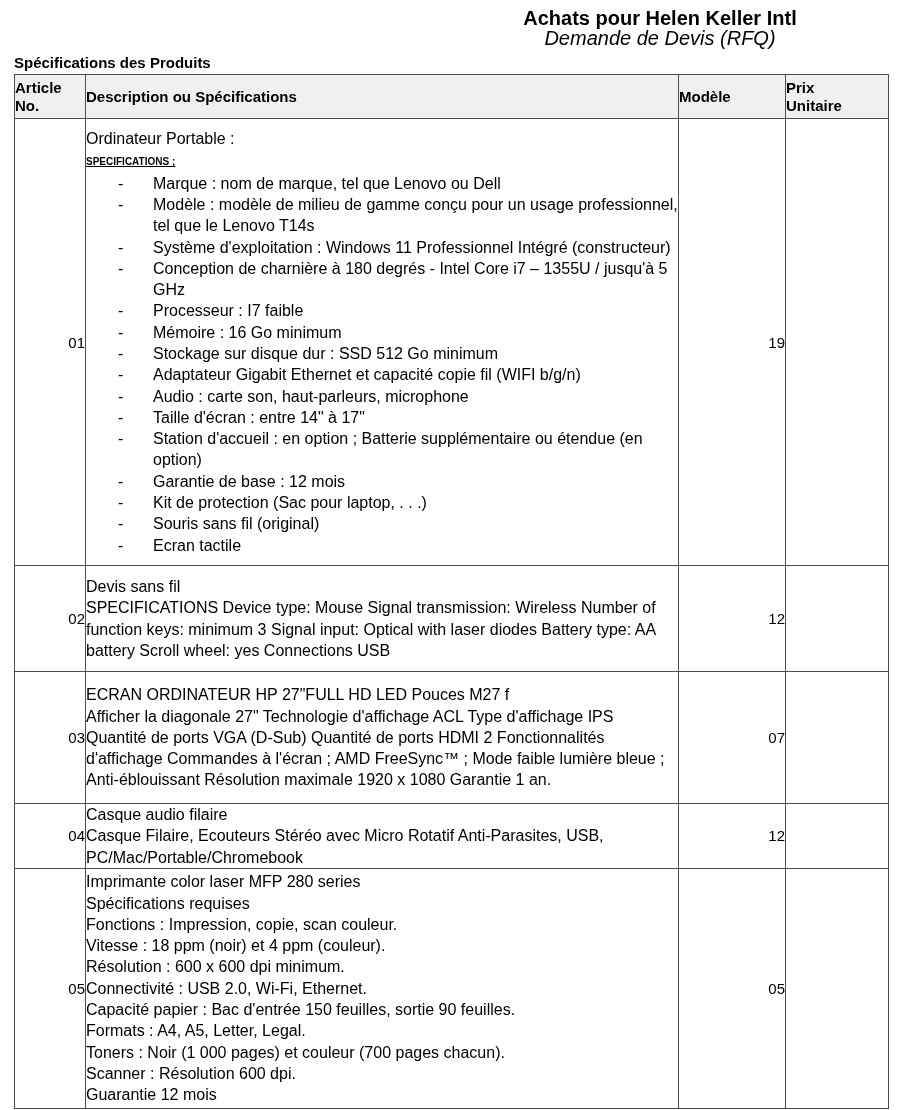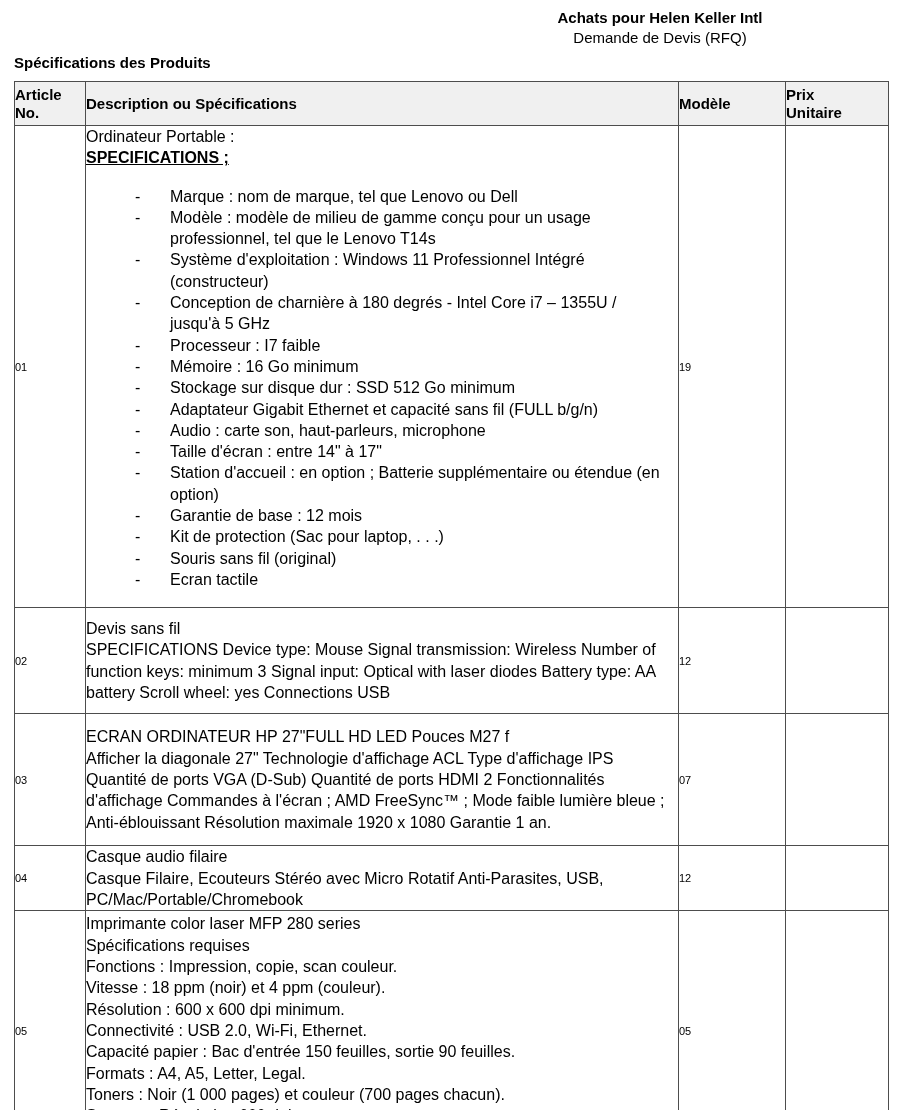--- a/index.html
+++ b/index.html
@@ -11,28 +11,28 @@
     color: #000000;
     font-family: "Liberation Sans", sans-serif;
     font-size: 16px;
     overflow: hidden;
   }
   .doc-header {
     margin: 8px 0 0 420px;
     width: 480px;
     text-align: center;
     line-height: 20px;
-    font-size: 15px;
+    font-size: 20px;
   }
   .doc-title { font-weight: bold; }
-  .doc-subtitle { font-weight: normal; }
+  .doc-subtitle { font-weight: normal; font-style: italic; }
   .section-title {
     font-weight: bold;
     font-size: 15px;
-    margin: 6px 0 10px 14px;
+    margin: 6px 0 3px 14px;
   }
   table.spec {
     border-collapse: collapse;
     margin-left: 14px;
     width: 874px;
     table-layout: fixed;
   }
   table.spec th, table.spec td {
     border: 1.5px solid #4d4d4d;
     vertical-align: middle;
@@ -42,39 +42,39 @@
     background: #f0f0f0;
     font-size: 15px;
     font-weight: bold;
     text-align: left;
     padding: 3px 6px;
     line-height: 18px;
     vertical-align: middle;
   }
   .pre { white-space: pre-line; }
   td.num-cell {
-    text-align: left;
-    font-size: 11px;
+    text-align: right;
+    font-size: 15px;
     vertical-align: middle;
   }
   td.desc-cell {
     vertical-align: top;
     padding: 2px 14px 4px 8px;
     font-size: 16px;
     line-height: 21.3px;
   }
   .item-title { font-weight: normal; }
   .spec-label {
     font-weight: bold;
     text-decoration: underline;
-    font-size: 16px;
+    font-size: 10px;
   }
   .title-suffix { font-weight: normal; }
   ul.bullets {
-    margin: 17px;
+    margin: 0;
     padding: 0 0 0 32px;
     list-style: none;
   }
   ul.bullets li {
     position: relative;
     padding-left: 35px;
   }
   ul.bullets li::before {
     content: "-";
     position: absolute;
@@ -116,21 +116,21 @@
         <div class="item-title">Ordinateur Portable :</div>
         <div><span class="spec-label">SPECIFICATIONS ;</span></div>
         <ul class="bullets">
           <li>Marque : nom de marque, tel que Lenovo ou Dell</li>
           <li>Modèle : modèle de milieu de gamme conçu pour un usage professionnel, tel que le Lenovo T14s</li>
           <li>Système d'exploitation : Windows 11 Professionnel Intégré (constructeur)</li>
           <li>Conception de charnière à 180 degrés - Intel Core i7 – 1355U / jusqu'à 5 GHz</li>
           <li>Processeur : I7 faible</li>
           <li>Mémoire : 16 Go minimum</li>
           <li>Stockage sur disque dur : SSD 512 Go minimum</li>
-          <li>Adaptateur Gigabit Ethernet et capacité sans fil (FULL b/g/n)</li>
+          <li>Adaptateur Gigabit Ethernet et capacité copie fil (WIFI b/g/n)</li>
           <li>Audio : carte son, haut-parleurs, microphone</li>
           <li>Taille d'écran : entre 14" à 17"</li>
           <li>Station d'accueil : en option ; Batterie supplémentaire ou étendue (en option)</li>
           <li>Garantie de base : 12 mois</li>
           <li>Kit de protection (Sac pour laptop, . . .)</li>
           <li>Souris sans fil (original)</li>
           <li>Ecran tactile</li>
         </ul>
       </td>
       <td class="num-cell">19</td>

